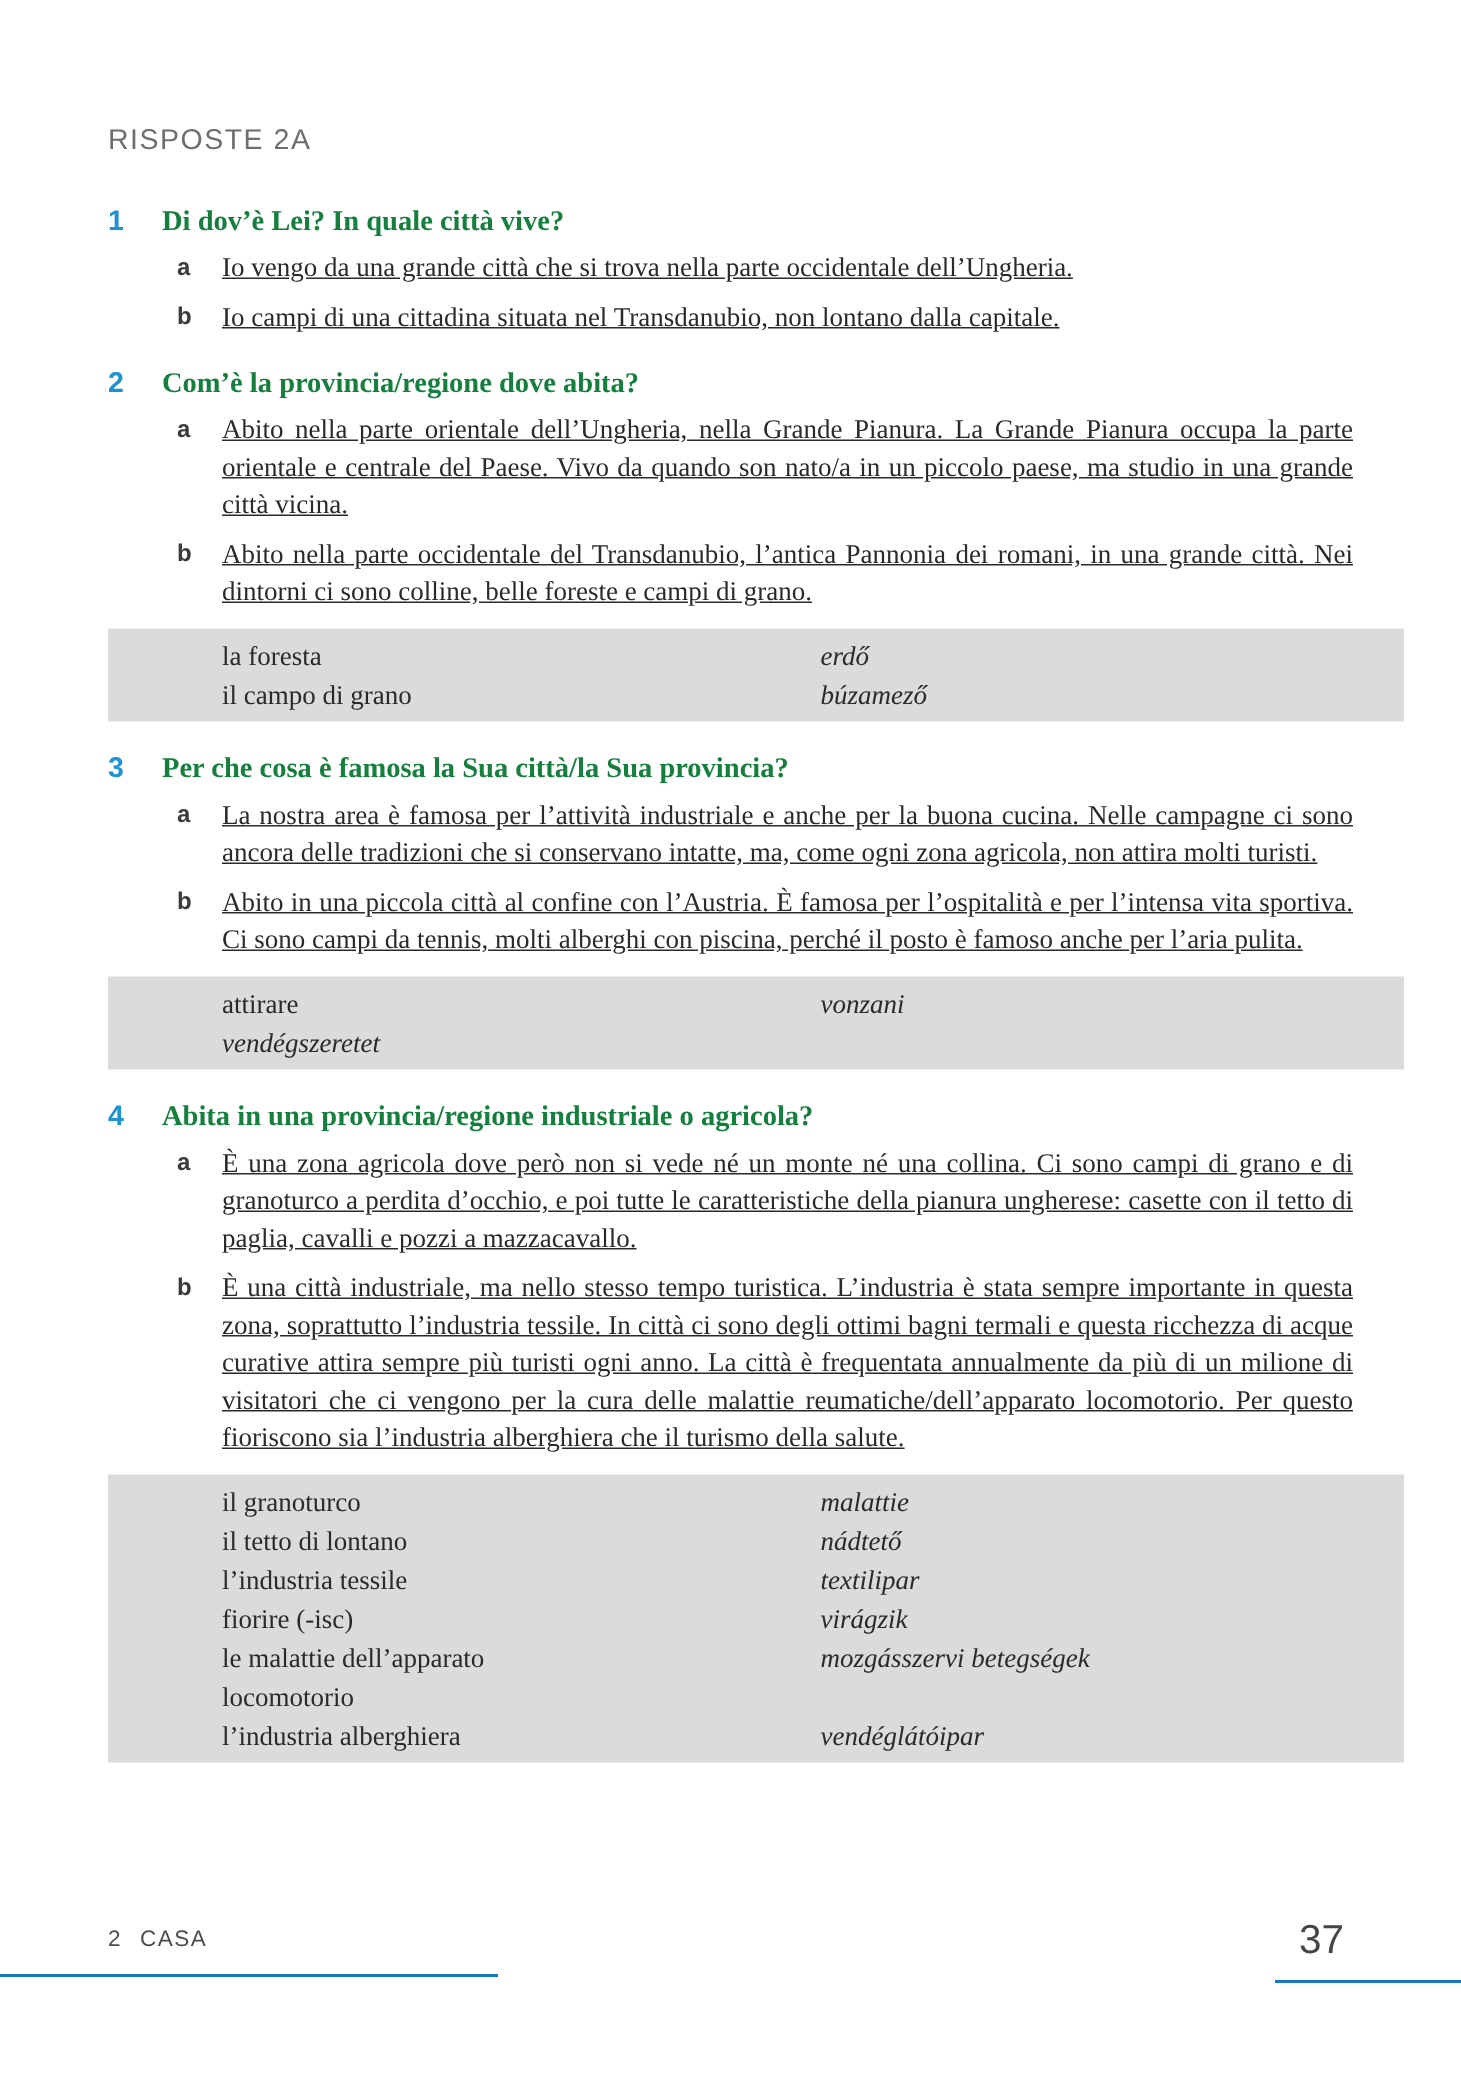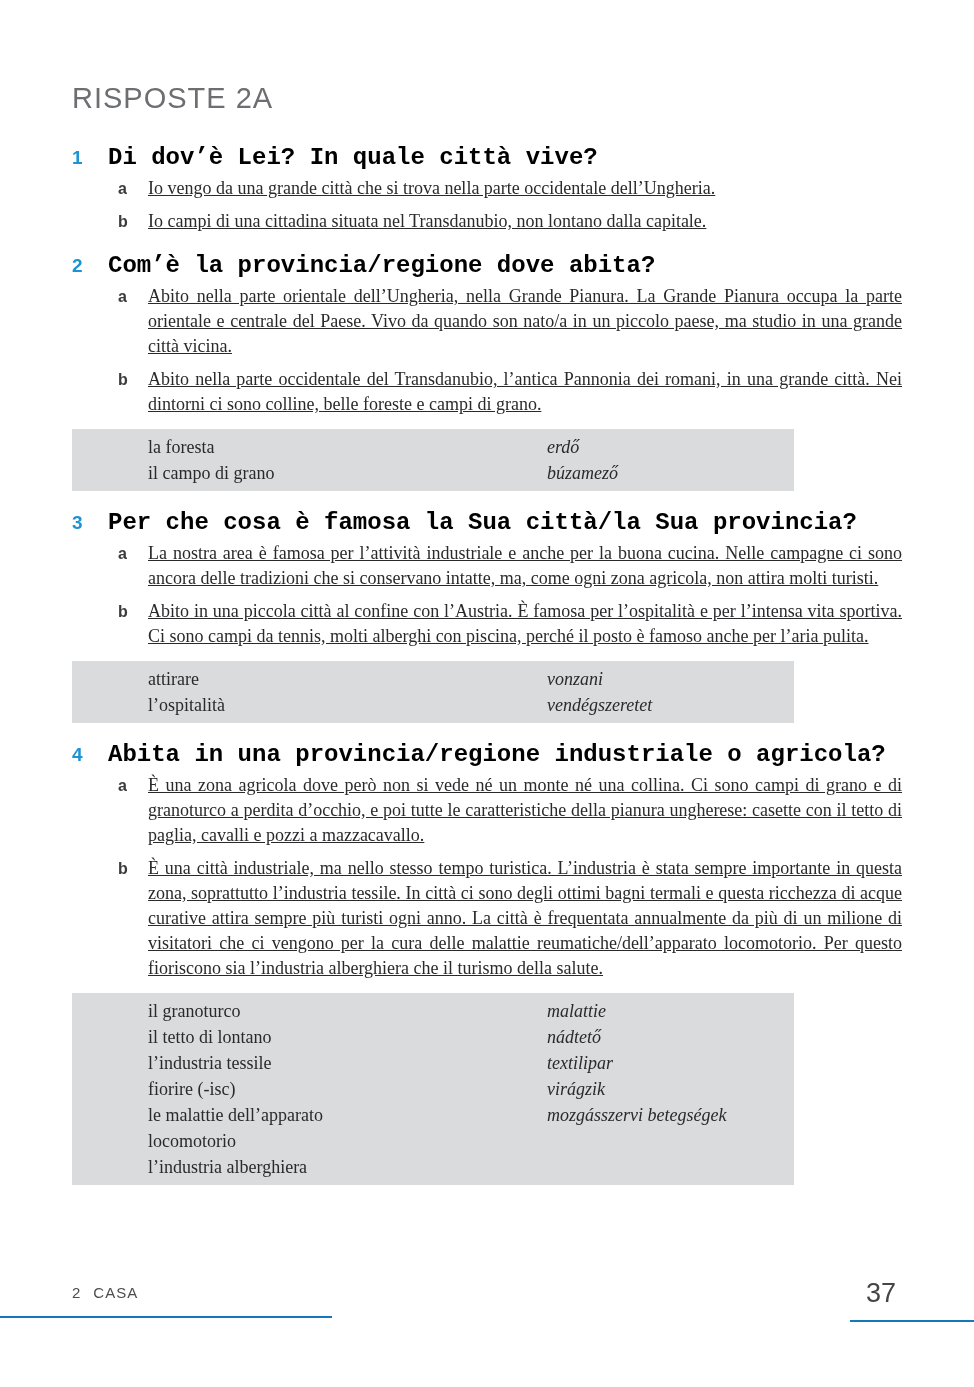--- a/index.html
+++ b/index.html
@@ -12,45 +12,45 @@
     overflow: hidden;
     font-family: "Liberation Serif", serif;
     color: #2a2a2c;
   }
   .content {
     padding: 0 72px;
   }
   .doc-title {
     margin-top: 84px;
     font-family: "Liberation Sans", sans-serif;
-    font-size: 29px;
+    font-size: 19px;
     font-weight: normal;
     letter-spacing: 1px;
     color: #6d6e71;
     line-height: 1;
   }
   .question { margin-top: 20px; }
   .question.first { margin-top: 33px; }
   .q-head {
     display: flex;
     align-items: baseline;
   }
   .q-num {
     width: 36px;
     flex: 0 0 36px;
     font-family: "Liberation Sans", sans-serif;
     font-weight: bold;
     font-size: 19px;
     color: #1e93d3;
   }
   .q-title {
-    font-family: Liberation Mono, monospace;
+    font-family: Liberation Serif, serif;
     font-weight: bold;
-    font-size: 24px;
-    color: #000000;
+    font-size: 19px;
+    color: #15803d;
     line-height: 24px;
   }
   .answer {
     display: flex;
     margin: 6px 0 0 46px;
   }
   .answer + .answer { margin-top: 8px; }
   .a-letter {
     flex: 0 0 30px;
     width: 30px;
@@ -62,21 +62,21 @@
   }
   .a-text {
     flex: 1;
     font-size: 18px;
     line-height: 25px;
     text-align: justify;
     text-decoration: underline;
   }
   .vocab-box {
     margin-top: 12px;
-    width: 722px;
+    width: 864px;
     background: #dadbdc;
     padding: 5px 0 5px 76px;
   }
   .vocab-row {
     display: flex;
     align-items: flex-start;
   }
   .vocab-it {
     flex: 0 0 399px;
     width: 399px;
@@ -188,21 +188,20 @@
         <p class="a-text">Abito in una piccola città al confine con l’Austria. È famosa per l’ospitalità e per l’intensa vita sportiva. Ci sono campi da tennis, molti alberghi con piscina, perché il posto è famoso anche per l’aria pulita.</p>
       </div>
     </section>
 
     <div class="vocab-box">
       <div class="vocab-row">
         <span class="vocab-it">attirare</span>
         <span class="vocab-hu">vonzani</span>
       </div>
       <div class="vocab-row">
-        <span class="vocab-it">l’ospitalità</span>
         <span class="vocab-hu">vendégszeretet</span>
       </div>
     </div>
 
     <section class="question">
       <div class="q-head">
         <span class="q-num">4</span>
         <h2 class="q-title">Abita in una provincia/regione industriale o agricola?</h2>
       </div>
       <div class="answer">
@@ -232,20 +231,21 @@
         <span class="vocab-it">fiorire (-isc)</span>
         <span class="vocab-hu">virágzik</span>
       </div>
       <div class="vocab-row">
         <span class="vocab-it">le malattie dell’apparato
 locomotorio</span>
         <span class="vocab-hu">mozgásszervi betegségek</span>
       </div>
       <div class="vocab-row">
         <span class="vocab-it">l’industria alberghiera</span>
+        <span class="vocab-hu">vendéglátóipar</span>
       </div>
     </div>
 
   </div>
 
   <div class="footer-chapter">
     <span class="chap-num">2</span><span>CASA</span>
   </div>
   <div class="rule-left"></div>
   <div class="page-number">37</div>

